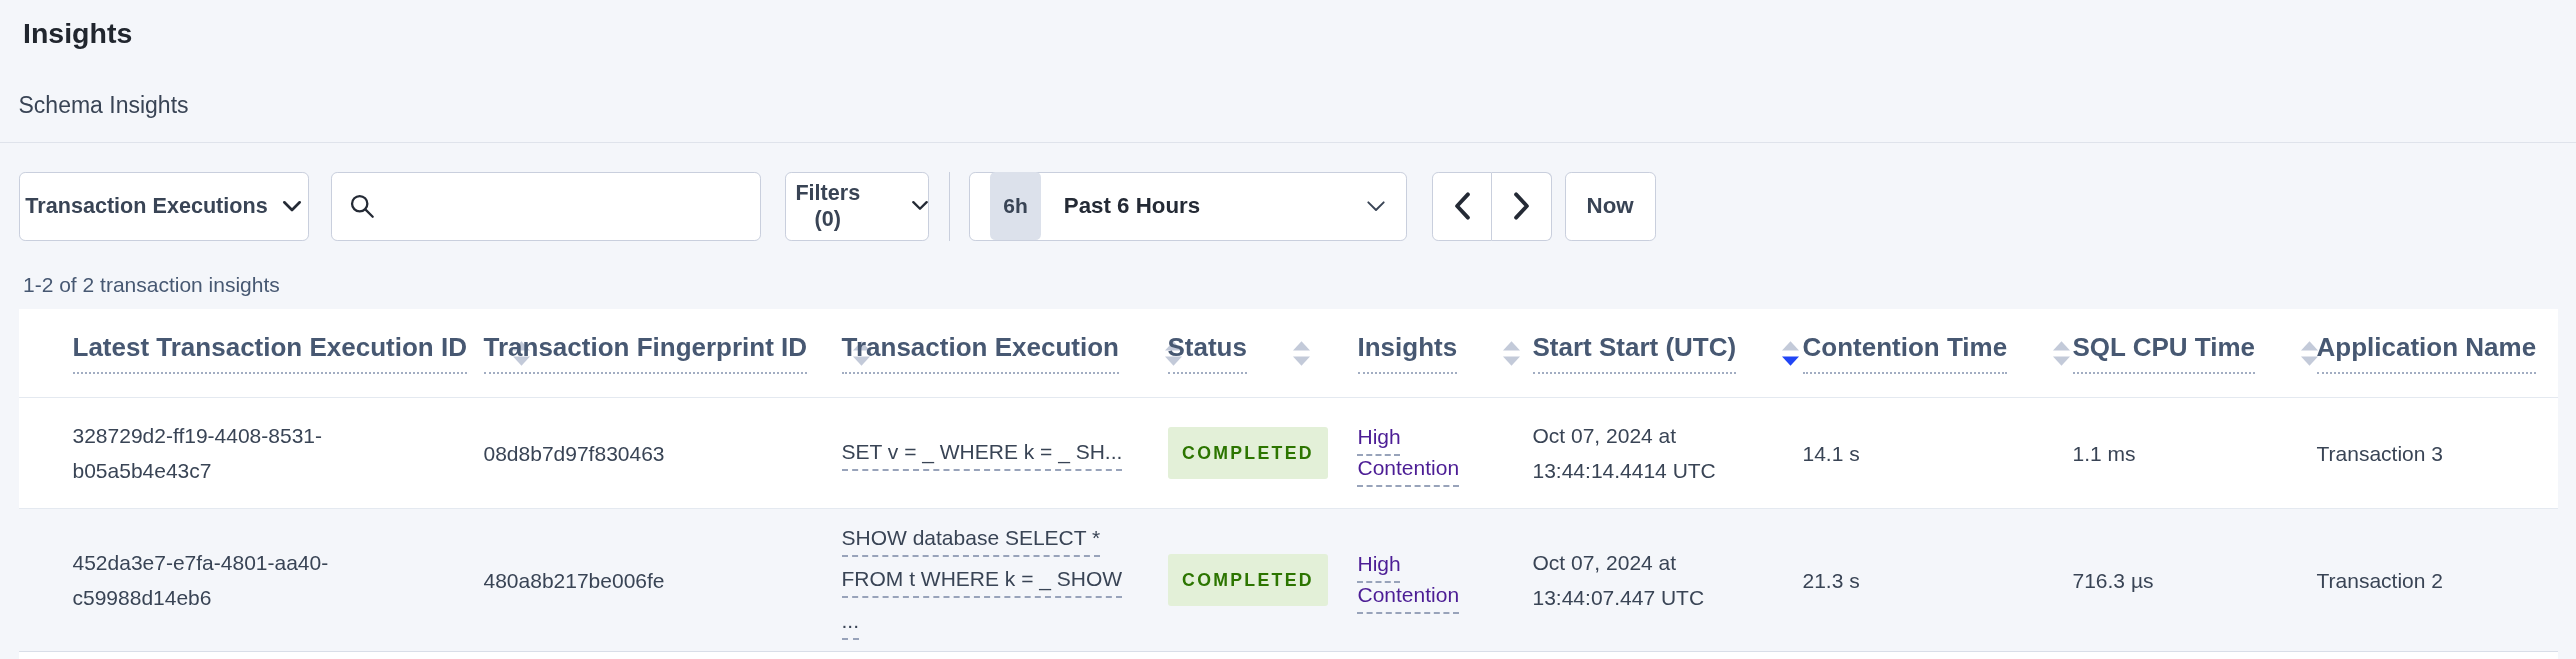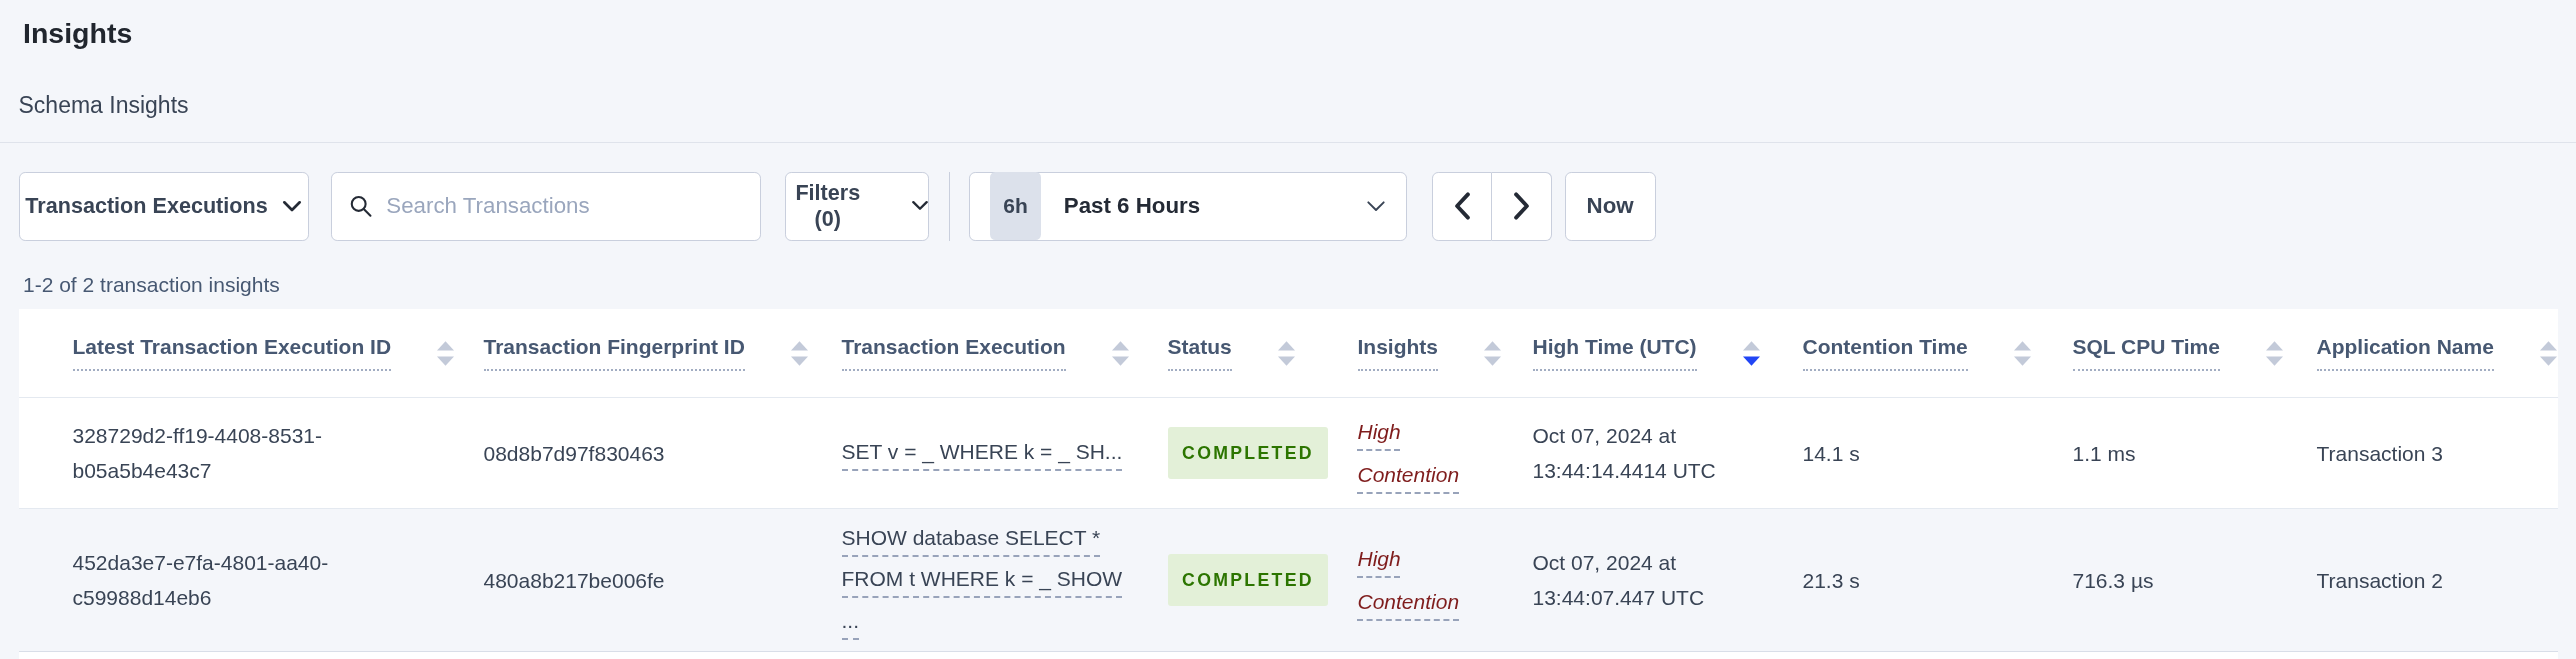--- a/index.html
+++ b/index.html
@@ -150,21 +150,21 @@
   }
   table {
     width: 100%;
     border-collapse: collapse;
     table-layout: fixed;
   }
   th {
     height: 89px;
     text-align: left;
     vertical-align: middle;
-    font-size: 21px;
+    font-size: 26px;
     font-weight: 700;
     color: #475872;
     cursor: pointer;
   }
   .th-inner { display: flex; align-items: center; }
   .col-label {
     border-bottom: 2.3px dotted #a2adc2;
     padding-bottom: 9.2px;
     white-space: nowrap;
   }
@@ -201,27 +201,26 @@
     color: #2c7500;
     font-size: 17.7px;
     font-weight: 700;
     letter-spacing: 2.3px;
     padding: 8.5px 14.6px;
     border-radius: 3px;
   }
   .insight-link {
     display: inline-block;
     max-width: 123px;
-    color: #7f1d1d;
-    line-height: 43px;
+    color: #4c1d95;
+    line-height: 31px;
     text-decoration: underline dashed #98a3ba;
     text-decoration-thickness: 2.3px;
     text-underline-offset: 10px;
     cursor: pointer;
-    font-style: italic;
   }
   .time-cell { display: inline-block; max-width: 231px; }
 </style>
 </head>
 <body>
 
 <h1 class="page-title">Insights</h1>
 
 <div class="tabs">
   <div class="tab">Schema Insights</div>
@@ -233,21 +232,20 @@
     <svg width="20" height="12.3" viewBox="0 0 26 16">
         <polyline points="3,3 13,13 23,3" fill="none" stroke="#242a35" stroke-width="3.5" stroke-linecap="round" stroke-linejoin="round"></polyline>
       </svg>
   </button>
 
   <div class="search-box">
     <svg width="26" height="26" viewBox="0 0 34 34">
         <circle cx="14" cy="14" r="10" fill="none" stroke="#242a35" stroke-width="3"></circle>
         <line x1="22" y1="22" x2="31" y2="31" stroke="#242a35" stroke-width="3" stroke-linecap="round"></line>
       </svg>
-    <input type="text" placeholder="Search Transactions" style="">
   </div>
 
   <button class="btn btn-filters">
     <span>Filters (0)</span>
     <svg width="18.5" height="11.6" viewBox="0 0 24 15">
         <polyline points="2,2 12,12 22,2" fill="none" stroke="#242a35" stroke-width="3.5" stroke-linecap="round" stroke-linejoin="round"></polyline>
       </svg>
   </button>
 
   <div class="toolbar-divider"></div>
@@ -333,21 +331,21 @@
             <span class="th-inner">
               <span class="col-label">Insights</span>
               <svg class="sort-icon" width="17" height="25" viewBox="0 0 22 32">
                 <polygon class="tri tri-up" points="11,0 22,12 0,12"></polygon>
                 <polygon class="tri tri-down" points="0,20 22,20 11,32"></polygon>
               </svg>
             </span>
           </th>
         <th>
             <span class="th-inner">
-              <span class="col-label">High Time (UTC)</span>
+              <span class="col-label">Start Start (UTC)</span>
               <svg class="sort-icon desc" width="17" height="25" viewBox="0 0 22 32">
                 <polygon class="tri tri-up" points="11,0 22,12 0,12"></polygon>
                 <polygon class="tri tri-down" points="0,20 22,20 11,32"></polygon>
               </svg>
             </span>
           </th>
         <th>
             <span class="th-inner">
               <span class="col-label">Contention Time</span>
               <svg class="sort-icon" width="17" height="25" viewBox="0 0 22 32">

